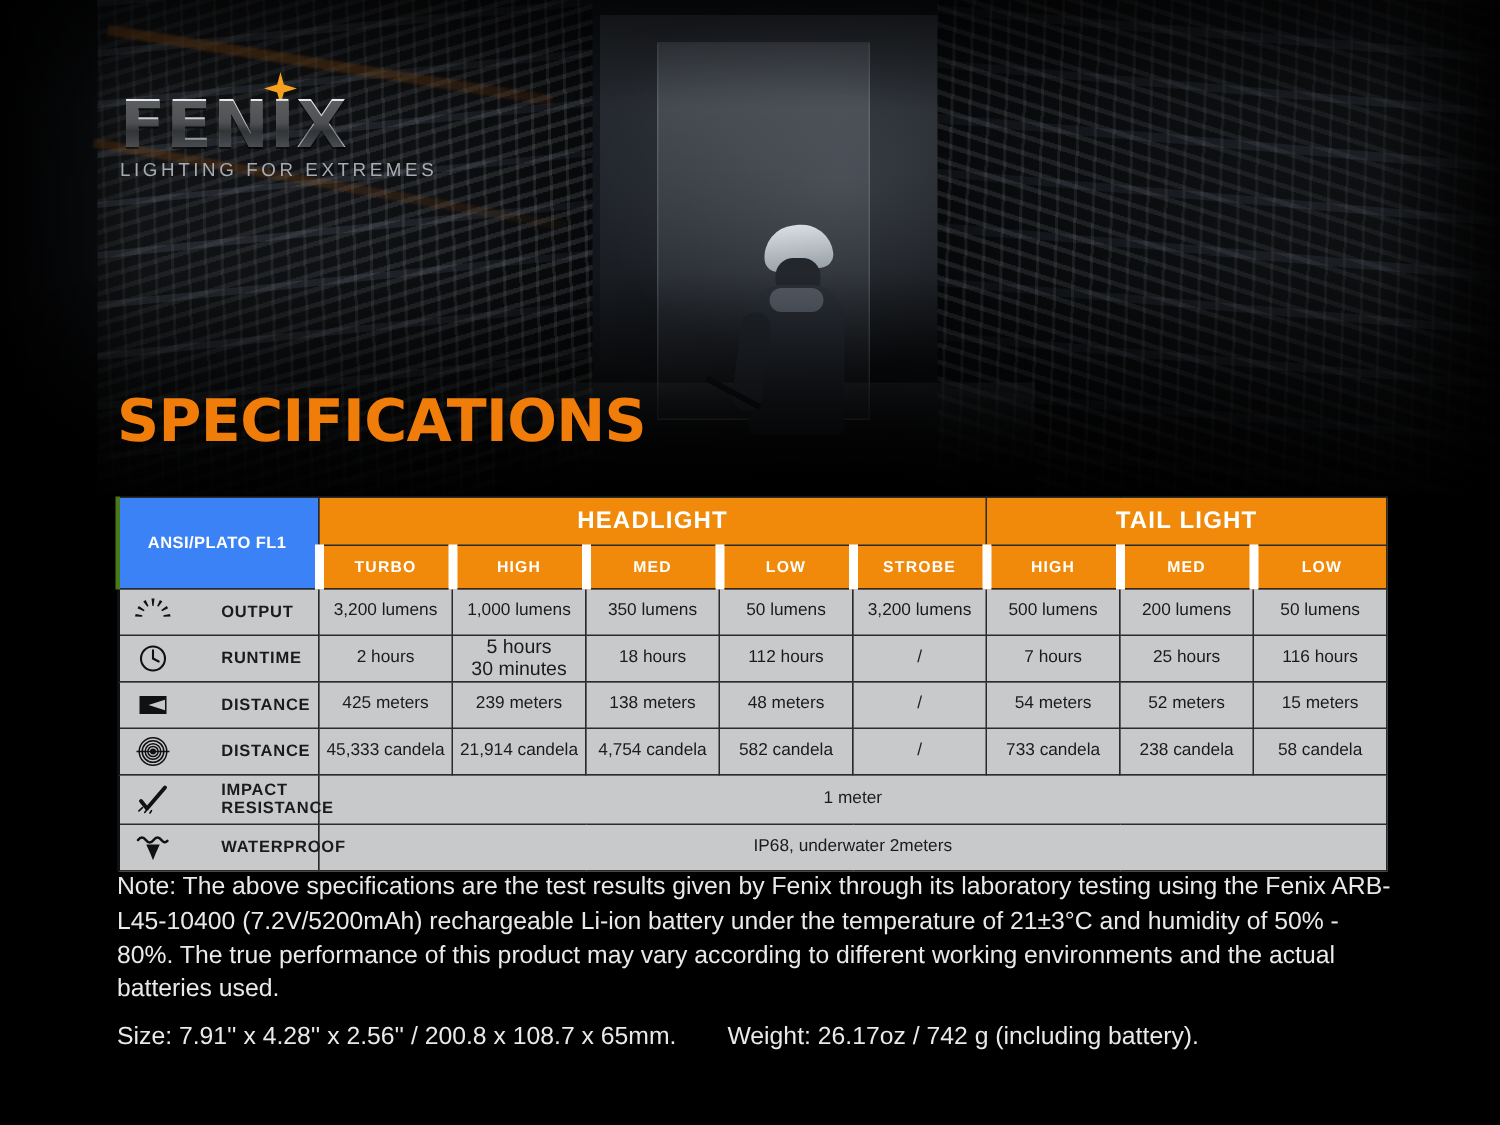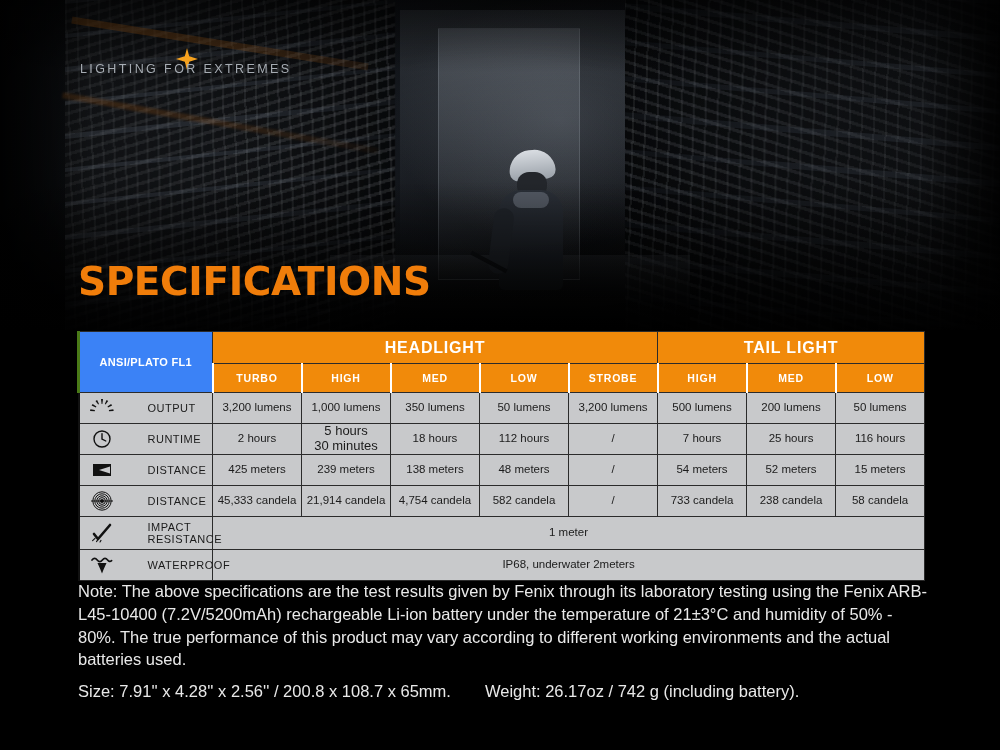--- a/index.html
+++ b/index.html
@@ -95,28 +95,28 @@
 
   
   .table-wrap{position:absolute;left:77px;top:331px;width:846px;z-index:7;}
   table.spec{border-collapse:collapse;width:846px;table-layout:fixed;
     font-family:"Liberation Sans", sans-serif;}
   table.spec td, table.spec th{padding:0;margin:0;}
 
   .hdr{background:#f18a0a;color:#fff;font-weight:bold;text-align:center;
     border:1px solid #2b2b2b;}
   .hdr-group{font-size:16px;letter-spacing:.8px;height:31px;}
-  .hdr-sub{font-size:10.5px;letter-spacing:.8px;height:28px;border-left:2px solid #ffffff;}
+  .hdr-sub{font-size:10.5px;letter-spacing:.8px;height:28px;border-left:6px solid #ffffff;}
   .hdr-ansi{background:#3b82f6;color:#fff;font-weight:bold;font-size:11px;letter-spacing:.3px;
     text-align:center;border:1px solid #2b2b2b;border-left:3px solid #4a7a18;}
 
   .rowlabel{background:#c8c9cb;border:1px solid #2b2b2b;border-left:2px solid #111;
     height:30px;}
   .rowlabel-inner{display:flex;align-items:center;gap:9px;padding-left:9px;}
-  .rowlabel-txt{font-size:11px;font-weight:normal;letter-spacing:.5px;color:#1b1b1b;line-height:1.12;padding-left:24px;}
+  .rowlabel-txt{font-size:11px;font-weight:bold;letter-spacing:.5px;color:#1b1b1b;line-height:1.12;padding-left:24px;}
   .cell{background:#c8c9cb;border:1px solid #2b2b2b;text-align:center;
     font-size:11.5px;color:#1b1b1b;height:30px;line-height:1.15;}
   .cell.two{font-size:13px;text-align:center;}
   .cell.wide{font-size:11.5px;}
   .r-impact .rowlabel, .r-impact .cell{height:32px;}
   .r-water .rowlabel, .r-water .cell{height:30px;}
   .ico{width:26px;height:22px;flex:0 0 26px;display:block;}
 
   
   .note{position:absolute;left:78px;top:580px;width:850px;z-index:6;
@@ -145,20 +145,21 @@
       <div class="body-torso"></div>
       <div class="collar"></div>
       <div class="arm"></div>
       <div class="tool"></div>
     </div>
     <div class="hero-vig"></div>
   </div>
 
   <div class="logo-wrap">
     <div class="logo-star"></div>
+    <div class="logo-fenix">FENIX</div>
     <div class="logo-tag">LIGHTING FOR EXTREMES</div>
   </div>
 
   <div class="spec-title">SPECIFICATIONS</div>
 
   <div class="table-wrap">
     <table class="spec">
       <colgroup>
         <col style="width:134px">
         <col style="width:89px">

